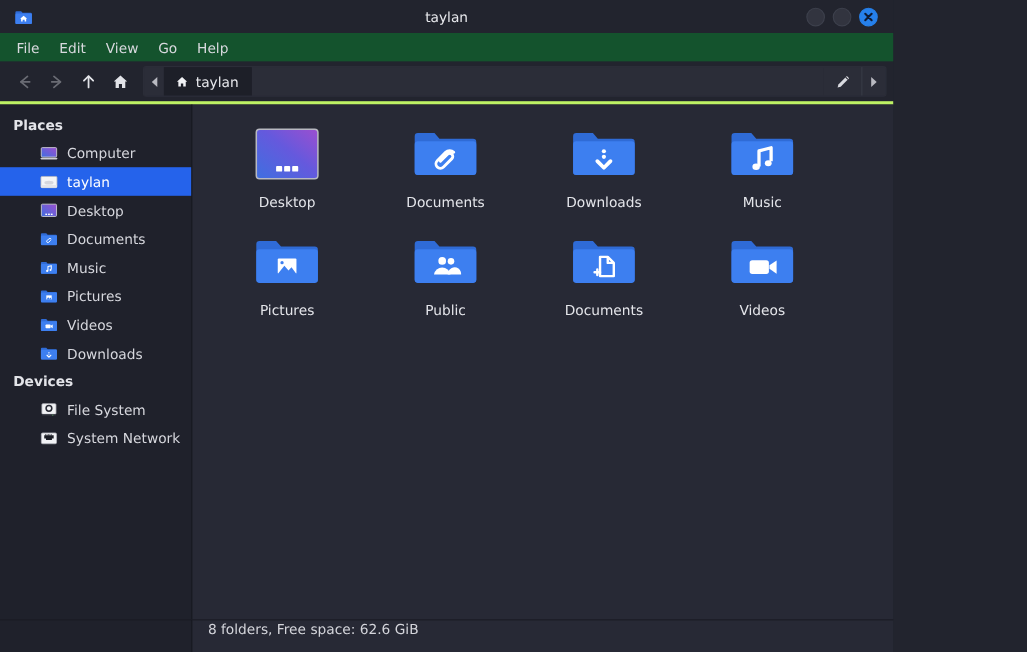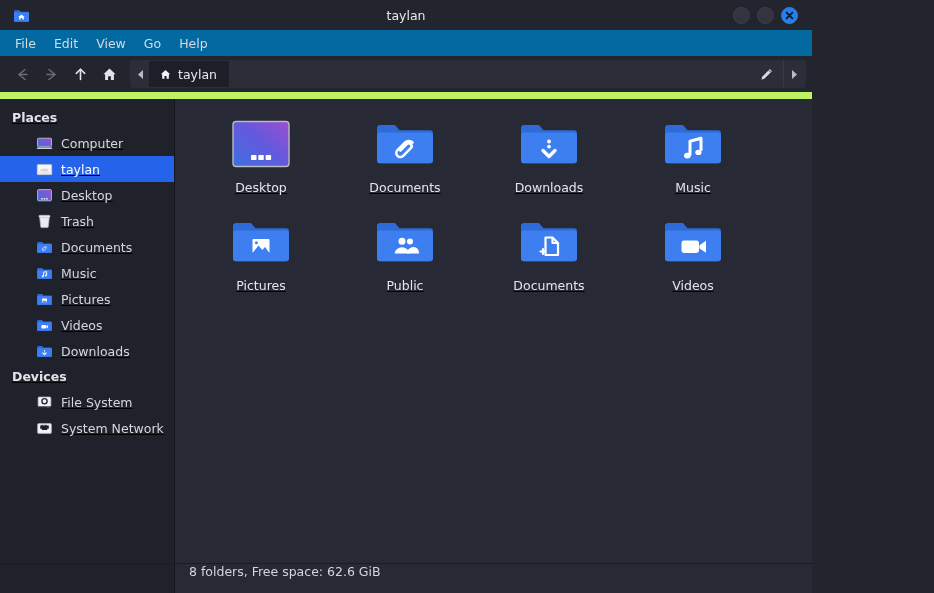--- a/index.html
+++ b/index.html
@@ -44,21 +44,21 @@
     background: #32343f; border: 1px solid #3d404c;
     display: flex; align-items: center; justify-content: center;
   }
   .wbtn.close { background: #2680eb; border-color: #2680eb; }
   .wbtn.close svg { display: block; }
 
   
   .menubar {
     height: 26px; min-height: 26px;
     display: flex; align-items: center;
-    background: #0369a1;
+    background: #14532d;
     padding-left: 7px; gap: 2px;
   }
   .menu-item {
     font-size: 12.5px; color: #d8d9de;
     padding: 3px 8px; border-radius: 3px;
     cursor: default; white-space: nowrap;
   }
 
   
   .toolbar {
@@ -100,22 +100,21 @@
   }
   .path-scroll-right {
     width: 22px; display: flex; align-items: center; justify-content: center;
     background: #2b2d38;
     border-left: 1px solid #383b47;
   }
 
   
   .body {
     flex: 1; display: flex; min-height: 0;
-    border-top: 7px solid #bef264;
-    text-decoration: underline;
+    border-top: 3px solid #bef264;
   }
 
   
   .sidebar {
     width: 175px; min-width: 175px;
     background: #1f212b;
     border-right: 1px solid #15161d;
     padding-top: 6px;
     overflow: hidden;
   }
@@ -299,29 +298,20 @@
               </defs>
             <rect x="1.6" y="2.6" width="13.8" height="11.2" rx="1" fill="url(#gdesk)" stroke="#cdced4" stroke-width="0.8"></rect>
             <rect x="5.2" y="11.2" width="1.6" height="1.3" fill="#ffffff"></rect>
             <rect x="7.7" y="11.2" width="1.6" height="1.3" fill="#ffffff"></rect>
             <rect x="10.2" y="11.2" width="1.6" height="1.3" fill="#ffffff"></rect>
           </svg>
         </span>
         <span>Desktop</span>
       </div>
 
-      <div class="sb-item">
-        <span class="sb-ico">
-          <svg width="17" height="17" viewBox="0 0 17 17">
-            <path d="M3.6 3.6 h9.8 l-1.1 10.2 a0.9 0.9 0 0 1-0.9 0.8 H5.6 a0.9 0.9 0 0 1-0.9-0.8 Z" fill="#e9eaee" stroke="#b4b5bc" stroke-width="0.7"></path>
-            <rect x="2.9" y="2.3" width="11.2" height="1.9" rx="0.9" fill="#f4f5f7" stroke="#b4b5bc" stroke-width="0.6"></rect>
-          </svg>
-        </span>
-        <span>Trash</span>
-      </div>
 
       <div class="sb-item">
         <span class="sb-ico">
           <svg width="17" height="17" viewBox="0 0 17 17">
             <path d="M1.2 4 A0.9 0.9 0 0 1 2.1 3.1 h4 l1.2 1.4 H14.9 a0.9 0.9 0 0 1 0.9 0.9 v7.6 a0.9 0.9 0 0 1-0.9 0.9 H2.1 a0.9 0.9 0 0 1-0.9-0.9 Z" fill="#2f6bd6"></path>
             <path d="M1.2 5.9 A0.9 0.9 0 0 1 2.1 5 h12.8 a0.9 0.9 0 0 1 0.9 0.9 v7 a0.9 0.9 0 0 1-0.9 0.9 H2.1 a0.9 0.9 0 0 1-0.9-0.9 Z" fill="#3d7ff0"></path>
             <path d="M10.4 8.2 a1.5 1.5 0 0 0-2.1 0 L6.6 9.9 a1.1 1.1 0 0 0 1.5 1.5 l1.7-1.7" fill="none" stroke="#ffffff" stroke-width="0.9" stroke-linecap="round"></path>
           </svg>
         </span>
         <span>Documents</span>

